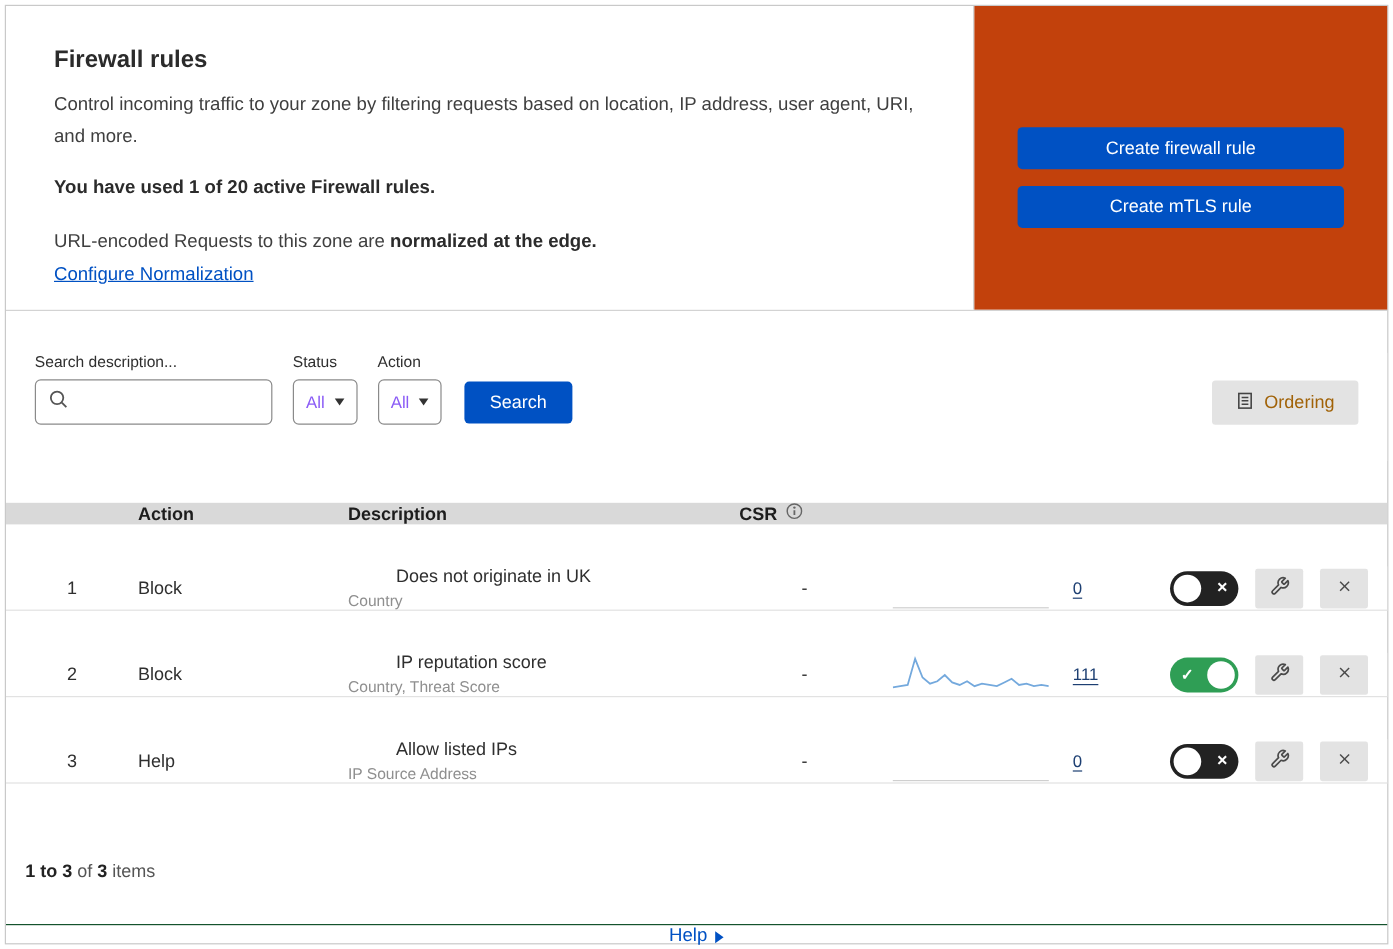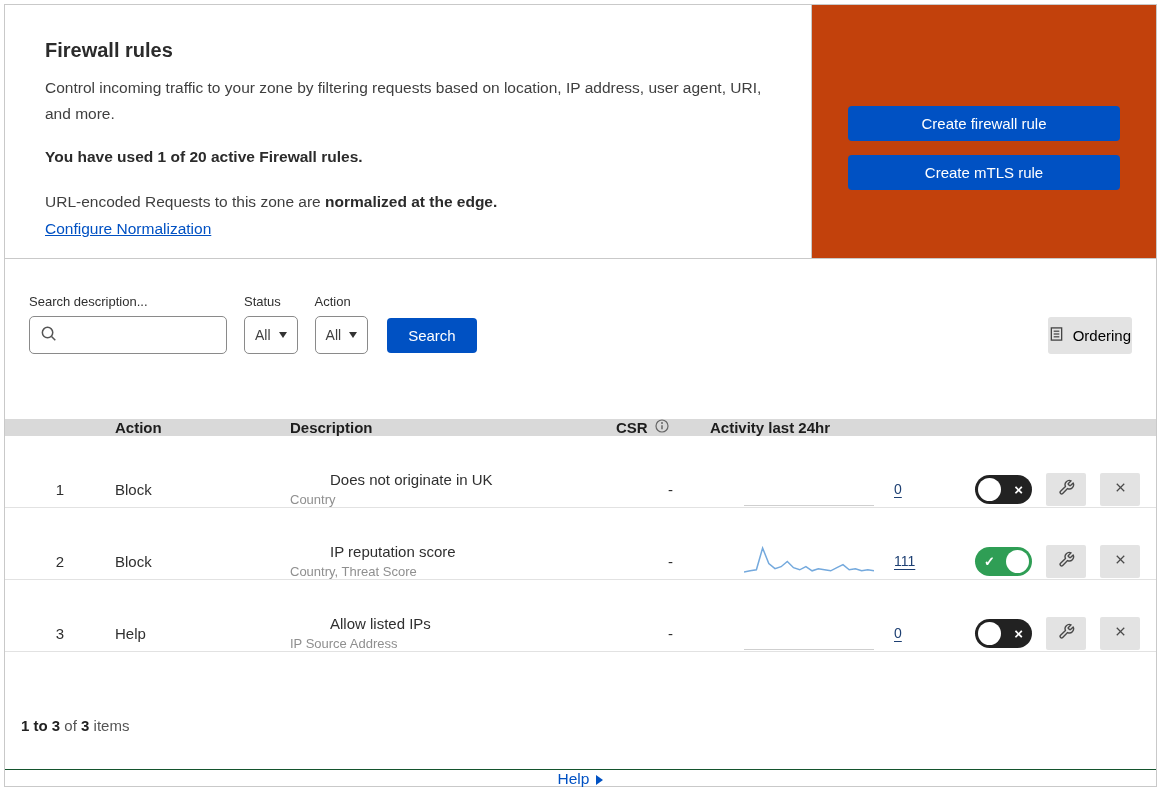--- a/index.html
+++ b/index.html
@@ -42,33 +42,33 @@
   .fgroup { display: flex; flex-direction: column; }
   .flabel { font-size: 13px; color: #2f2f2f; margin-bottom: 7px; }
   .search-box {
     width: 198px; height: 38px; border: 1px solid #8a8a8a; border-radius: 5px;
     display: flex; align-items: center; padding: 0 10px; gap: 7px; background: #fff;
   }
   .search-box input { border: none; outline: none; flex: 1; font-size: 14px; font-family: inherit; min-width: 0; }
   .select {
     height: 38px; border: 1px solid #8a8a8a; border-radius: 5px; background: #fff;
     display: flex; align-items: center; padding: 0 10px; gap: 8px;
-    font-size: 14px; color: #404040; cursor: pointer;
+    font-size: 14px; color: #8b5cf6; cursor: pointer;
   }
   .caret { width: 0; height: 0; border-left: 4.5px solid transparent; border-right: 4.5px solid transparent; border-top: 6px solid #333; }
   .btn-search {
     height: 35px; padding: 0 21px; margin-left: 2px; margin-bottom: 1px;
     background: #0051c3; color: #fff; border: none; border-radius: 4px;
     font-family: inherit; font-size: 15px; cursor: pointer;
   }
   .btn-ordering {
-    margin-left: auto; height: 37px; padding: 0 1px;
+    margin-left: auto; height: 37px; padding: 0 20px;
     background: #e3e3e3; border: none; border-radius: 3px;
     display: flex; align-items: center; gap: 9px;
-    font-family: inherit; font-size: 15px; color: #000000; cursor: pointer;
+    font-family: inherit; font-size: 15px; color: #a16207; cursor: pointer;
   }
 
   
   .thead, .trow {
     display: grid;
     grid-template-columns: 110px 175px 1fr 110px 230px 228px;
     align-items: center;
   }
   .thead { height: 46px; background: #d9d9d9; font-weight: 700; font-size: 15px; color: #1d1d1d; }
   .th-csr { display: flex; align-items: center; gap: 7px; padding-left: 28px; }
@@ -181,21 +181,20 @@
     <div class="th-csr">
       <span>CSR</span>
       <span>
         <svg width="14" height="14" viewBox="0 0 14 14">
             <circle cx="7" cy="7" r="6" fill="none" stroke="#666" stroke-width="1.2"></circle>
             <line x1="7" y1="6.3" x2="7" y2="10.2" stroke="#666" stroke-width="1.5"></line>
             <circle cx="7" cy="4" r="1" fill="#666"></circle>
           </svg>
       </span>
     </div>
-    <div class="th-activity">Activity last 24hr</div>
     <div></div>
   </div>
 
   <div class="trow">
     <div class="c-index">1</div>
     <div class="c-action">Block</div>
     <div>
       <div class="desc-title">Does not originate in UK</div>
       <div class="desc-sub">Country</div>
     </div>

